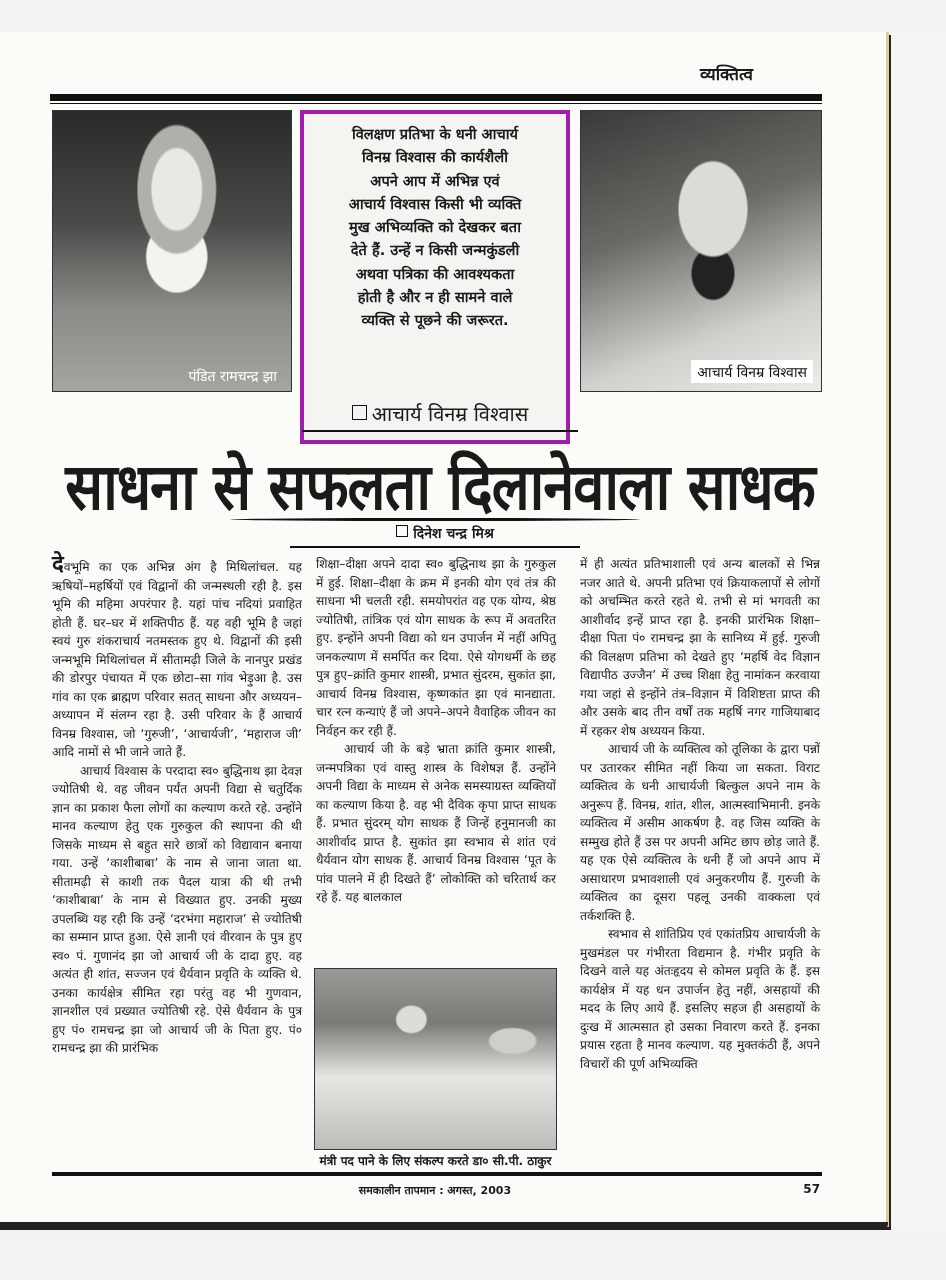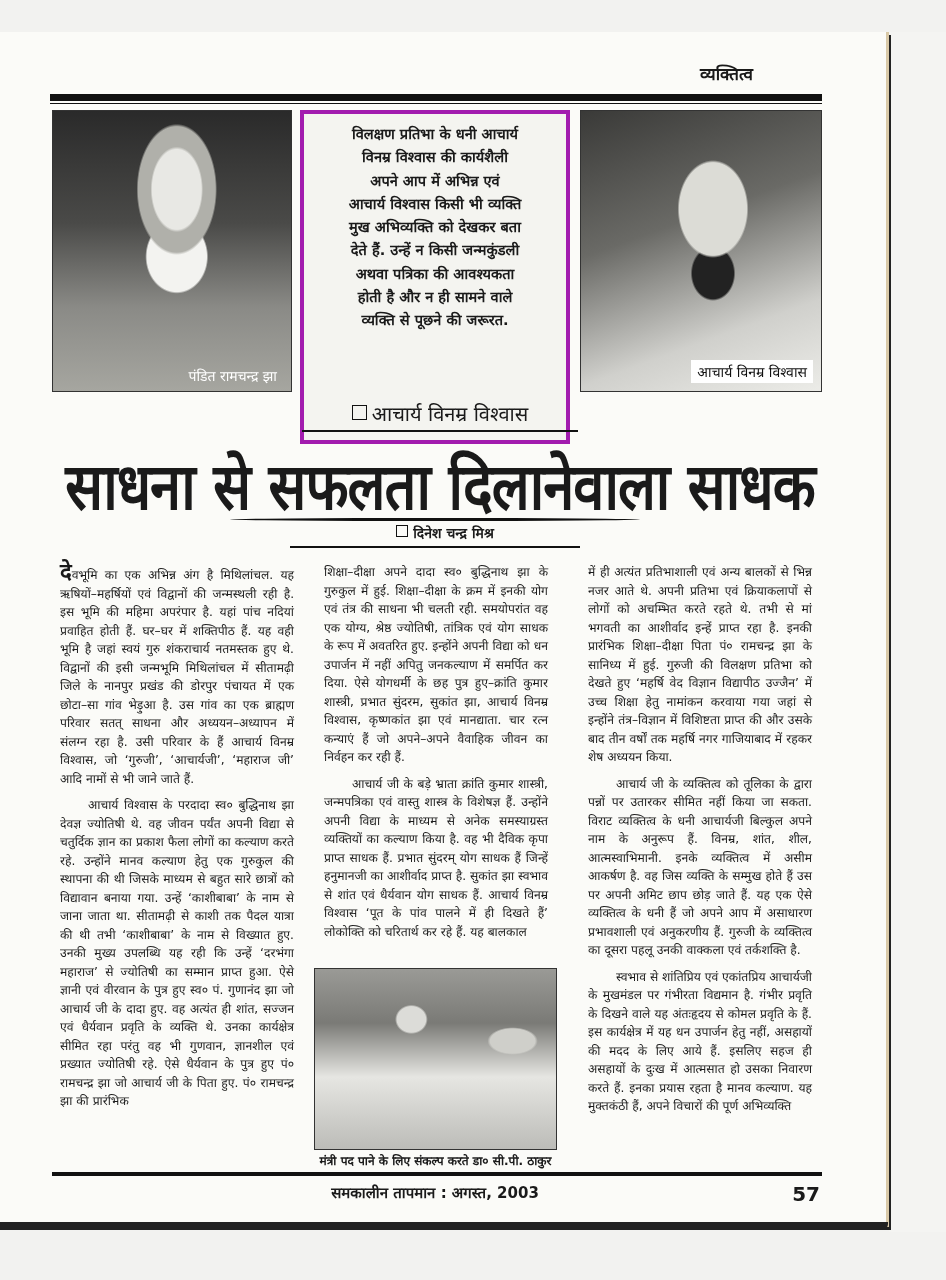--- a/index.html
+++ b/index.html
@@ -20,31 +20,31 @@
   .pullquote p { margin:0; text-align:center; font-size:14.6px; font-weight:bold; line-height:23.3px; }
   .kicker { position:absolute; left:300px; top:400px; width:280px; text-align:center; font-size:20px; }
   .kicker-rule { position:absolute; left:302px; top:430px; width:276px; height:2px; background:#111; }
   .headline { position:absolute; left:30px; top:440px; width:820px; text-align:center; font-size:56px; font-weight:bold; letter-spacing:-1px; transform:scaleY(1.15); transform-origin:top; font-family:"DejaVu Sans", sans-serif; }
   .head-rule { position:absolute; left:230px; top:518px; width:410px; height:3px; background:#111; border-radius:50%; }
   .byline { position:absolute; left:300px; top:523px; width:290px; text-align:center; font-size:14px; font-weight:bold; }
   .byline-rule { position:absolute; left:290px; top:546px; width:290px; height:2px; background:#111; }
   .sq { display:inline-block; width:10px; height:10px; border:1.5px solid #111; margin-right:5px; vertical-align:1px; }
   .kicker .sq { width:13px; height:13px; }
   .col { position:absolute; top:555px; font-size:12.2px; line-height:18.5px; text-align:justify; }
-  .col p { margin:8px; }
+  .col p { margin:0; }
   .col p.indent { text-indent:28px; }
   .c1 { left:52px; width:250px; }
   .c2 { left:316px; width:240px; }
   .c3 { left:580px; width:240px; }
   .drop { font-size:22px; font-weight:bold; line-height:18px; }
   .inset { position:absolute; left:314px; top:968px; width:241px; height:180px; border:1px solid #333; background: radial-gradient(ellipse at 40% 28%, #dcdcd8 0 7%, transparent 8%), radial-gradient(ellipse at 82% 40%, #cfcfca 0 8%, transparent 9%), linear-gradient(180deg,#9a9a96 0%,#7a7a76 30%,#e6e6e2 60%,#bcbcb8 100%); }
   .inset-caption { position:absolute; left:308px; top:1152px; width:255px; text-align:center; font-size:12px; font-weight:bold; }
   .foot-rule { position:absolute; left:52px; top:1172px; width:770px; height:4px; background:#111; }
-  .foot-title { position:absolute; left:300px; top:1182px; width:270px; text-align:center; font-size:15px; font-weight:bold; }
-  .foot-page { position:absolute; left:780px; top:1182px; width:40px; text-align:right; font-size:20px; font-weight:bold; }
+  .foot-title { position:absolute; left:300px; top:1182px; width:270px; text-align:center; font-size:11px; font-weight:bold; }
+  .foot-page { position:absolute; left:780px; top:1182px; width:40px; text-align:right; font-size:12px; font-weight:bold; }
 </style>
 </head>
 <body>
 
 <div class="bgfade"></div>
 <div class="page"></div>
 <div class="page-shadow"></div>
 
 <div class="section-label">व्यक्तित्व</div>
 <div class="top-rule"></div>

